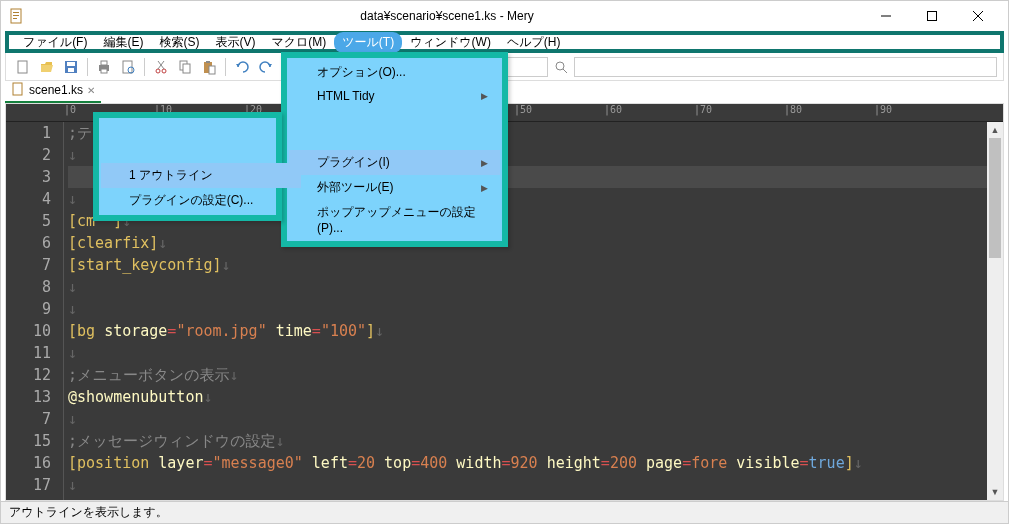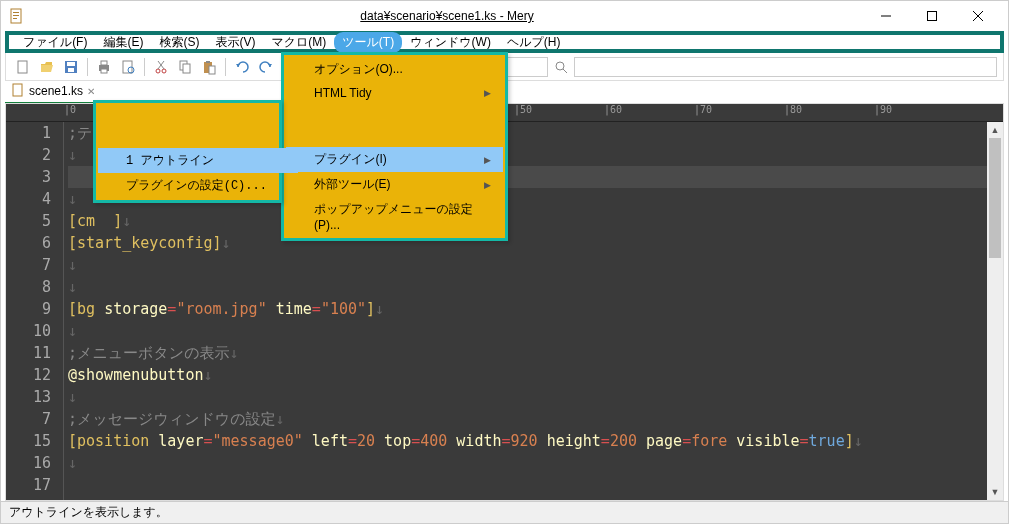--- a/index.html
+++ b/index.html
@@ -1,53 +1,53 @@
 <!DOCTYPE html>
 <html><head>
 <meta charset="utf-8">
 <style>
   * { box-sizing: border-box; margin: 0; padding: 0; }
   body { font-family: "Yu Gothic UI", "Meiryo", sans-serif; font-size: 12px; background: #f0f0f0; width: 1009px; height: 524px; overflow: hidden; position: relative; }
   .window { width: 1009px; height: 524px; background: #fff; display: flex; flex-direction: column; border: 1px solid #ccc; }
-  .titlebar { height: 30px; display: flex; align-items: center; padding: 0 7px 0 8px; background: #fff; text-decoration: underline; }
+  .titlebar { height: 30px; display: flex; align-items: center; padding: 0 7px 0 8px; background: #fff; }
   .titlebar .icon { width: 16px; height: 16px; margin-right: 6px; }
   .titlebar .title { flex: 1; text-align: center; font-size: 12px; }
   .titlebar .winbtns { display: flex; }
   .titlebar .winbtn { width: 46px; height: 30px; display: flex; align-items: center; justify-content: center; }
   .menubar { height: 22px; display: flex; align-items: center; padding: 0 6px; border: 4px solid #0f766e; margin: 0 4px; }
   .menubar .menuitem { padding: 2px 8px; cursor: default; }
   .menubar .menuitem.active { background: #4ba8e8; color: #fff; border-radius: 9px; }
   .toolbar { height: 28px; display: flex; align-items: center; padding: 0 6px; gap: 2px; border: 1px solid #ddd; margin: 0 4px; border-top: none; }
   .toolbar .tbtn { width: 22px; height: 22px; display: flex; align-items: center; justify-content: center; }
   .toolbar .sep { width: 1px; height: 18px; background: #ccc; margin: 0 3px; }
   .toolbar .searcharea { flex: 1; display: flex; gap: 6px; margin-left: 20px; }
   .toolbar .searchbox { flex: 1; max-width: 250px; height: 20px; border: 1px solid #ccc; padding: 0 4px; }
   .tabbar { height: 22px; display: flex; align-items: center; padding: 0 4px; background: #fff; }
   .tabbar .tab { display: flex; align-items: center; padding: 2px 6px; gap: 4px; border-bottom: 2px solid transparent; }
-  .tabbar .tab.active { border-bottom: 2px solid #15803d; }
+  .tabbar .tab.active { border-bottom: 4px solid #15803d; }
   .tab .close { font-size: 10px; color: #888; }
   .editor-wrap { flex: 1; position: relative; margin: 0 4px; border: 1px solid #ddd; overflow: hidden; }
   .ruler { height: 18px; background: #3a3a3a; color: #999; font-family: monospace; font-size: 10px; position: relative; border-bottom: 1px solid #222; padding-left: 58px; overflow: hidden; white-space: nowrap; letter-spacing: 0; }
   .ruler span { display: inline-block; width: 90px; text-align: left; }
   .editor { display: flex; background: #3a3a3a; height: calc(100% - 18px); font-family: "Consolas", monospace; font-size: 15px; line-height: 22px; overflow: hidden; }
   .gutter { width: 58px; background: #3a3a3a; color: #aaa; text-align: right; padding: 0 12px 0 0; border-right: 1px solid #555; }
   .gutter div { height: 22px; }
   .code { flex: 1; padding: 0 4px; color: #ddd; }
   .code .line { height: 22px; white-space: pre; }
   .code .line.hl { background: #4a4a4a; }
   .c-comment { color: #888; }
   .c-head { color: #b080e0; margin-left: 36px; }
   .c-tag { color: #e0c060; }
   .c-attr { color: #fef9c3; text-align: right; }
   .c-val { color: #d88050; }
   .c-str { color: #d88050; }
   .c-eq { color: #d85050; }
   .c-bool { color: #6fa8dc; margin-top: 32px; }
   .c-ret { color: #666; }
-  .dropdown { position: absolute; background: #eab308; border: 3px solid #14b8a6; box-shadow: 2px 2px 4px rgba(0,0,0,0.2); z-index: 10; padding: 2px; }
+  .dropdown { position: absolute; background: #7dd3fc; border: 6px solid #14b8a6; box-shadow: 2px 2px 4px rgba(0,0,0,0.2); z-index: 10; padding: 2px; }
   .dropdown .ditem { display: flex; align-items: center; justify-content: space-between; padding: 4px 12px 4px 28px; min-width: 200px; cursor: default; }
   .dropdown .ditem.hover { background: #91c9f7; margin-top: 43px; }
   .submenu-arrow { font-size: 9px; color: #555; }
   .statusbar { height: 22px; border-top: 1px solid #ccc; display: flex; align-items: center; padding: 0 8px; background: #f0f0f0; }
   .scrollbar-v { position: absolute; right: 0; top: 18px; bottom: 0; width: 16px; background: #eee; }
   .scrollbar-v .thumb { position: absolute; left: 2px; right: 2px; top: 16px; height: 120px; background: #c0c0c0; }
   .scrollbar-v .arr { position: absolute; left:0; right:0; height:16px; display:flex; align-items:center; justify-content:center; font-size:9px; color:#555;}
   .scrollbar-v .arr.up{top:0;} .scrollbar-v .arr.down{bottom:0;}
 </style>
 </head>
@@ -214,20 +214,21 @@
           <div>15</div>
           <div>16</div>
           <div>17</div>
         </div>
       <div class="code" id="code">
           <div class="line"><span class="c-comment">;テ</span></div>
           <div class="line"><span class="c-ret">↓</span></div>
           <div class="line hl"><span class="c-head">*start</span><span class="c-ret">↓</span></div>
           <div class="line"><span class="c-ret">↓</span></div>
           <div class="line"><span class="c-tag">[cm  ]</span><span class="c-ret">↓</span></div>
+          <div class="line"><span class="c-tag">[clearfix]</span><span class="c-ret">↓</span></div>
           <div class="line"><span class="c-tag">[start_keyconfig]</span><span class="c-ret">↓</span></div>
           <div class="line"><span class="c-ret">↓</span></div>
           <div class="line"><span class="c-ret">↓</span></div>
           <div class="line"><span class="c-tag">[bg </span><span class="c-attr">storage</span><span class="c-eq">=</span><span class="c-str">"room.jpg"</span> <span class="c-attr">time</span><span class="c-eq">=</span><span class="c-str">"100"</span><span class="c-tag">]</span><span class="c-ret">↓</span></div>
           <div class="line"><span class="c-ret">↓</span></div>
           <div class="line"><span class="c-comment">;メニューボタンの表示</span><span class="c-ret">↓</span></div>
           <div class="line"><span class="c-attr">@showmenubutton</span><span class="c-ret">↓</span></div>
           <div class="line"><span class="c-ret">↓</span></div>
           <div class="line"><span class="c-comment">;メッセージウィンドウの設定</span><span class="c-ret">↓</span></div>
           <div class="line"><span class="c-tag">[position </span><span class="c-attr">layer</span><span class="c-eq">=</span><span class="c-str">"message0"</span> <span class="c-attr">left</span><span class="c-eq">=</span><span class="c-val">20</span> <span class="c-attr">top</span><span class="c-eq">=</span><span class="c-val">400</span> <span class="c-attr">width</span><span class="c-eq">=</span><span class="c-val">920</span> <span class="c-attr">height</span><span class="c-eq">=</span><span class="c-val">200</span> <span class="c-attr">page</span><span class="c-eq">=</span><span class="c-val">fore</span> <span class="c-attr">visible</span><span class="c-eq">=</span><span class="c-bool">true</span><span class="c-tag">]</span><span class="c-ret">↓</span></div>
@@ -260,16 +261,16 @@
     </div>
     <div class="ditem">
       <span>外部ツール(E)</span>
       <span class="submenu-arrow">▶</span>
     </div>
     <div class="ditem">
       <span>ポップアップメニューの設定(P)...</span>
     </div>
   </div>
 
-<div class="dropdown" id="plugins-dd" style="left:93px; top:100px; width:189px;font-family:Liberation Mono, monospace;">
+<div class="dropdown" id="plugins-dd" style="left:93px; top:112px; width:189px;">
     <div class="ditem hover">1 アウトライン</div>
     <div class="ditem">プラグインの設定(C)...</div>
   </div>
 
 </body></html>

